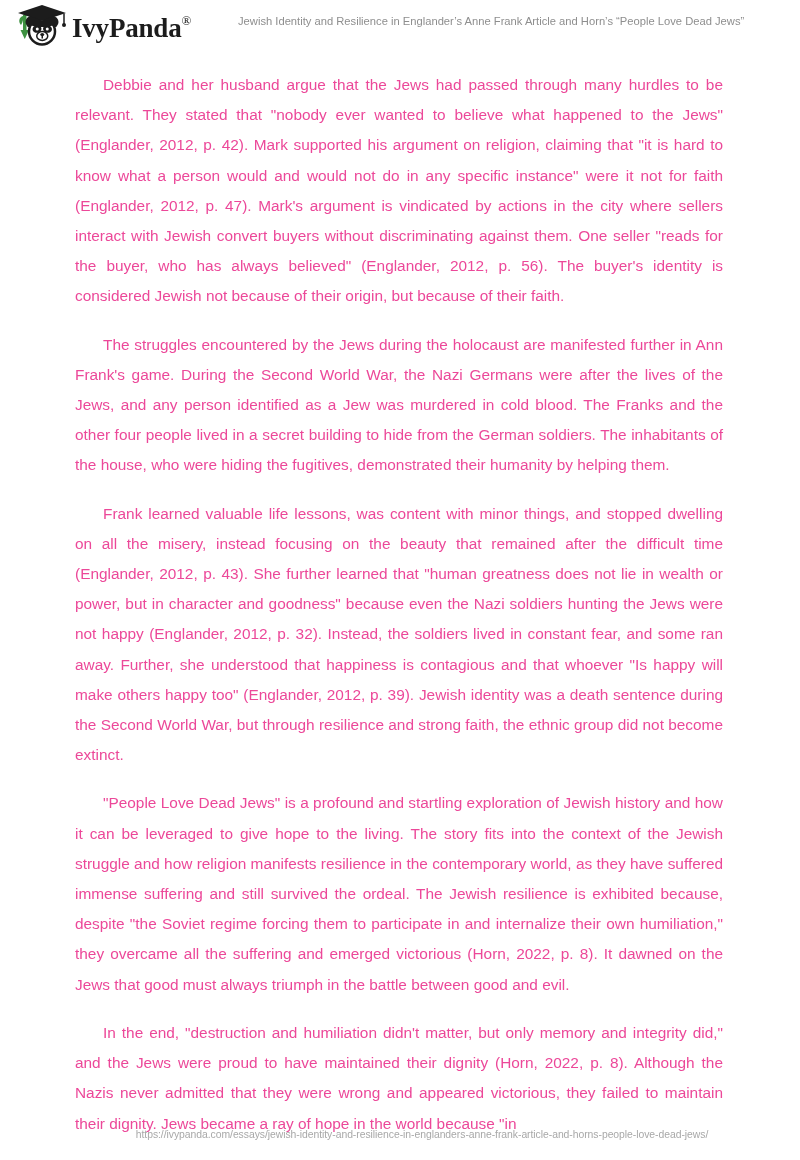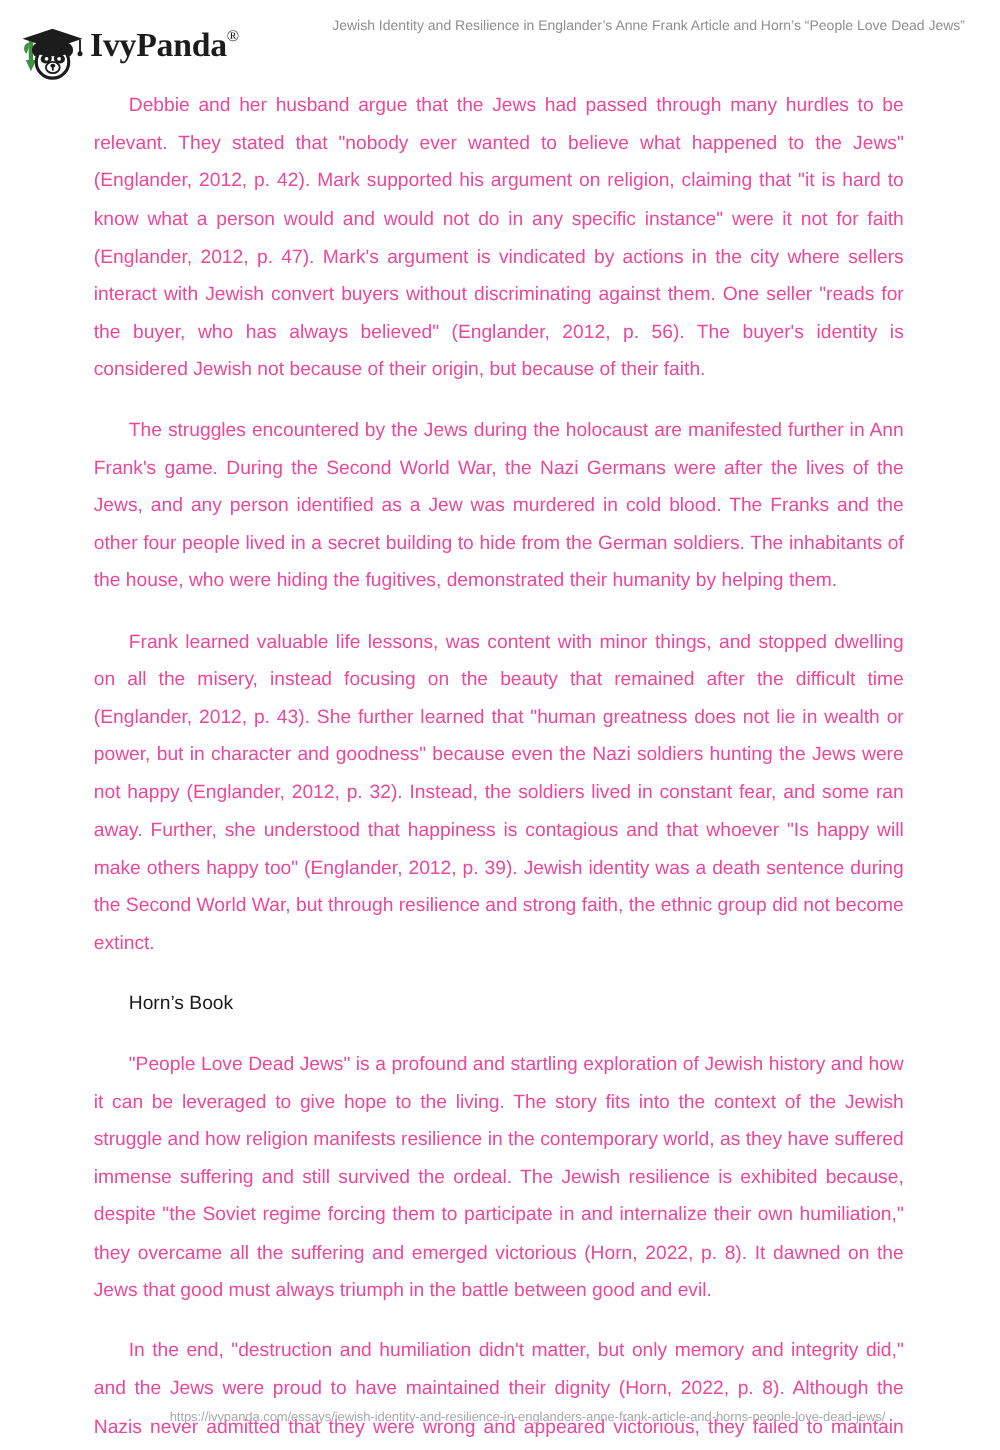--- a/index.html
+++ b/index.html
@@ -22,23 +22,23 @@
     top: 0;
     left: 0;
     width: 800px;
     height: 68px;
     box-sizing: border-box;
   }
 
   .brand {
     position: absolute;
     left: 16px;
-    top: 20px;
+    top: 4px;
     display: flex;
-    align-items: flex-start;
+    align-items: center;
     height: 46px;
   }
 
   .brand-mark {
     width: 52px;
     height: 50px;
     flex: 0 0 auto;
     display: block;
   }
 
@@ -62,21 +62,21 @@
     position: relative;
     top: -2px;
     left: 0px;
   }
 
   .header-title {
     position: absolute;
     left: 238px;
     top: 13px;
     width: 534px;
-    text-align: right;
+    text-align: left;
     font-size: 11.2px;
     line-height: 16.5px;
     color: #8e8e8e;
     font-family: "Liberation Sans", sans-serif;
   }
 
   
   .content {
     position: absolute;
     left: 75px;
@@ -169,21 +169,20 @@
 </div>
 
 <div class="content">
 
   <p class="para">Debbie and her husband argue that the Jews had passed through many hurdles to be relevant. They stated that "nobody ever wanted to believe what happened to the Jews" (Englander, 2012, p. 42). Mark supported his argument on religion, claiming that "it is hard to know what a person would and would not do in any specific instance" were it not for faith (Englander, 2012, p. 47). Mark's argument is vindicated by actions in the city where sellers interact with Jewish convert buyers without discriminating against them. One seller "reads for the buyer, who has always believed" (Englander, 2012, p. 56). The buyer's identity is considered Jewish not because of their origin, but because of their faith.</p>
 
   <p class="para">The struggles encountered by the Jews during the holocaust are manifested further in Ann Frank's game. During the Second World War, the Nazi Germans were after the lives of the Jews, and any person identified as a Jew was murdered in cold blood. The Franks and the other four people lived in a secret building to hide from the German soldiers. The inhabitants of the house, who were hiding the fugitives, demonstrated their humanity by helping them.</p>
 
   <p class="para">Frank learned valuable life lessons, was content with minor things, and stopped dwelling on all the misery, instead focusing on the beauty that remained after the difficult time (Englander, 2012, p. 43). She further learned that "human greatness does not lie in wealth or power, but in character and goodness" because even the Nazi soldiers hunting the Jews were not happy (Englander, 2012, p. 32). Instead, the soldiers lived in constant fear, and some ran away. Further, she understood that happiness is contagious and that whoever "Is happy will make others happy too" (Englander, 2012, p. 39). Jewish identity was a death sentence during the Second World War, but through resilience and strong faith, the ethnic group did not become extinct.</p>
 
-  <h2 class="subhead">Horn’s Book</h2>
 
   <p class="para">"People Love Dead Jews" is a profound and startling exploration of Jewish history and how it can be leveraged to give hope to the living. The story fits into the context of the Jewish struggle and how religion manifests resilience in the contemporary world, as they have suffered immense suffering and still survived the ordeal. The Jewish resilience is exhibited because, despite "the Soviet regime forcing them to participate in and internalize their own humiliation," they overcame all the suffering and emerged victorious (Horn, 2022, p. 8). It dawned on the Jews that good must always triumph in the battle between good and evil.</p>
 
   <p class="para">In the end, "destruction and humiliation didn't matter, but only memory and integrity did," and the Jews were proud to have maintained their dignity (Horn, 2022, p. 8). Although the Nazis never admitted that they were wrong and appeared victorious, they failed to maintain their dignity. Jews became a ray of hope in the world because "in</p>
 
 </div>
 
 <div class="page-footer">
   <span class="footer-url">https://ivypanda.com/essays/jewish-identity-and-resilience-in-englanders-anne-frank-article-and-horns-people-love-dead-jews/</span>
 </div>

